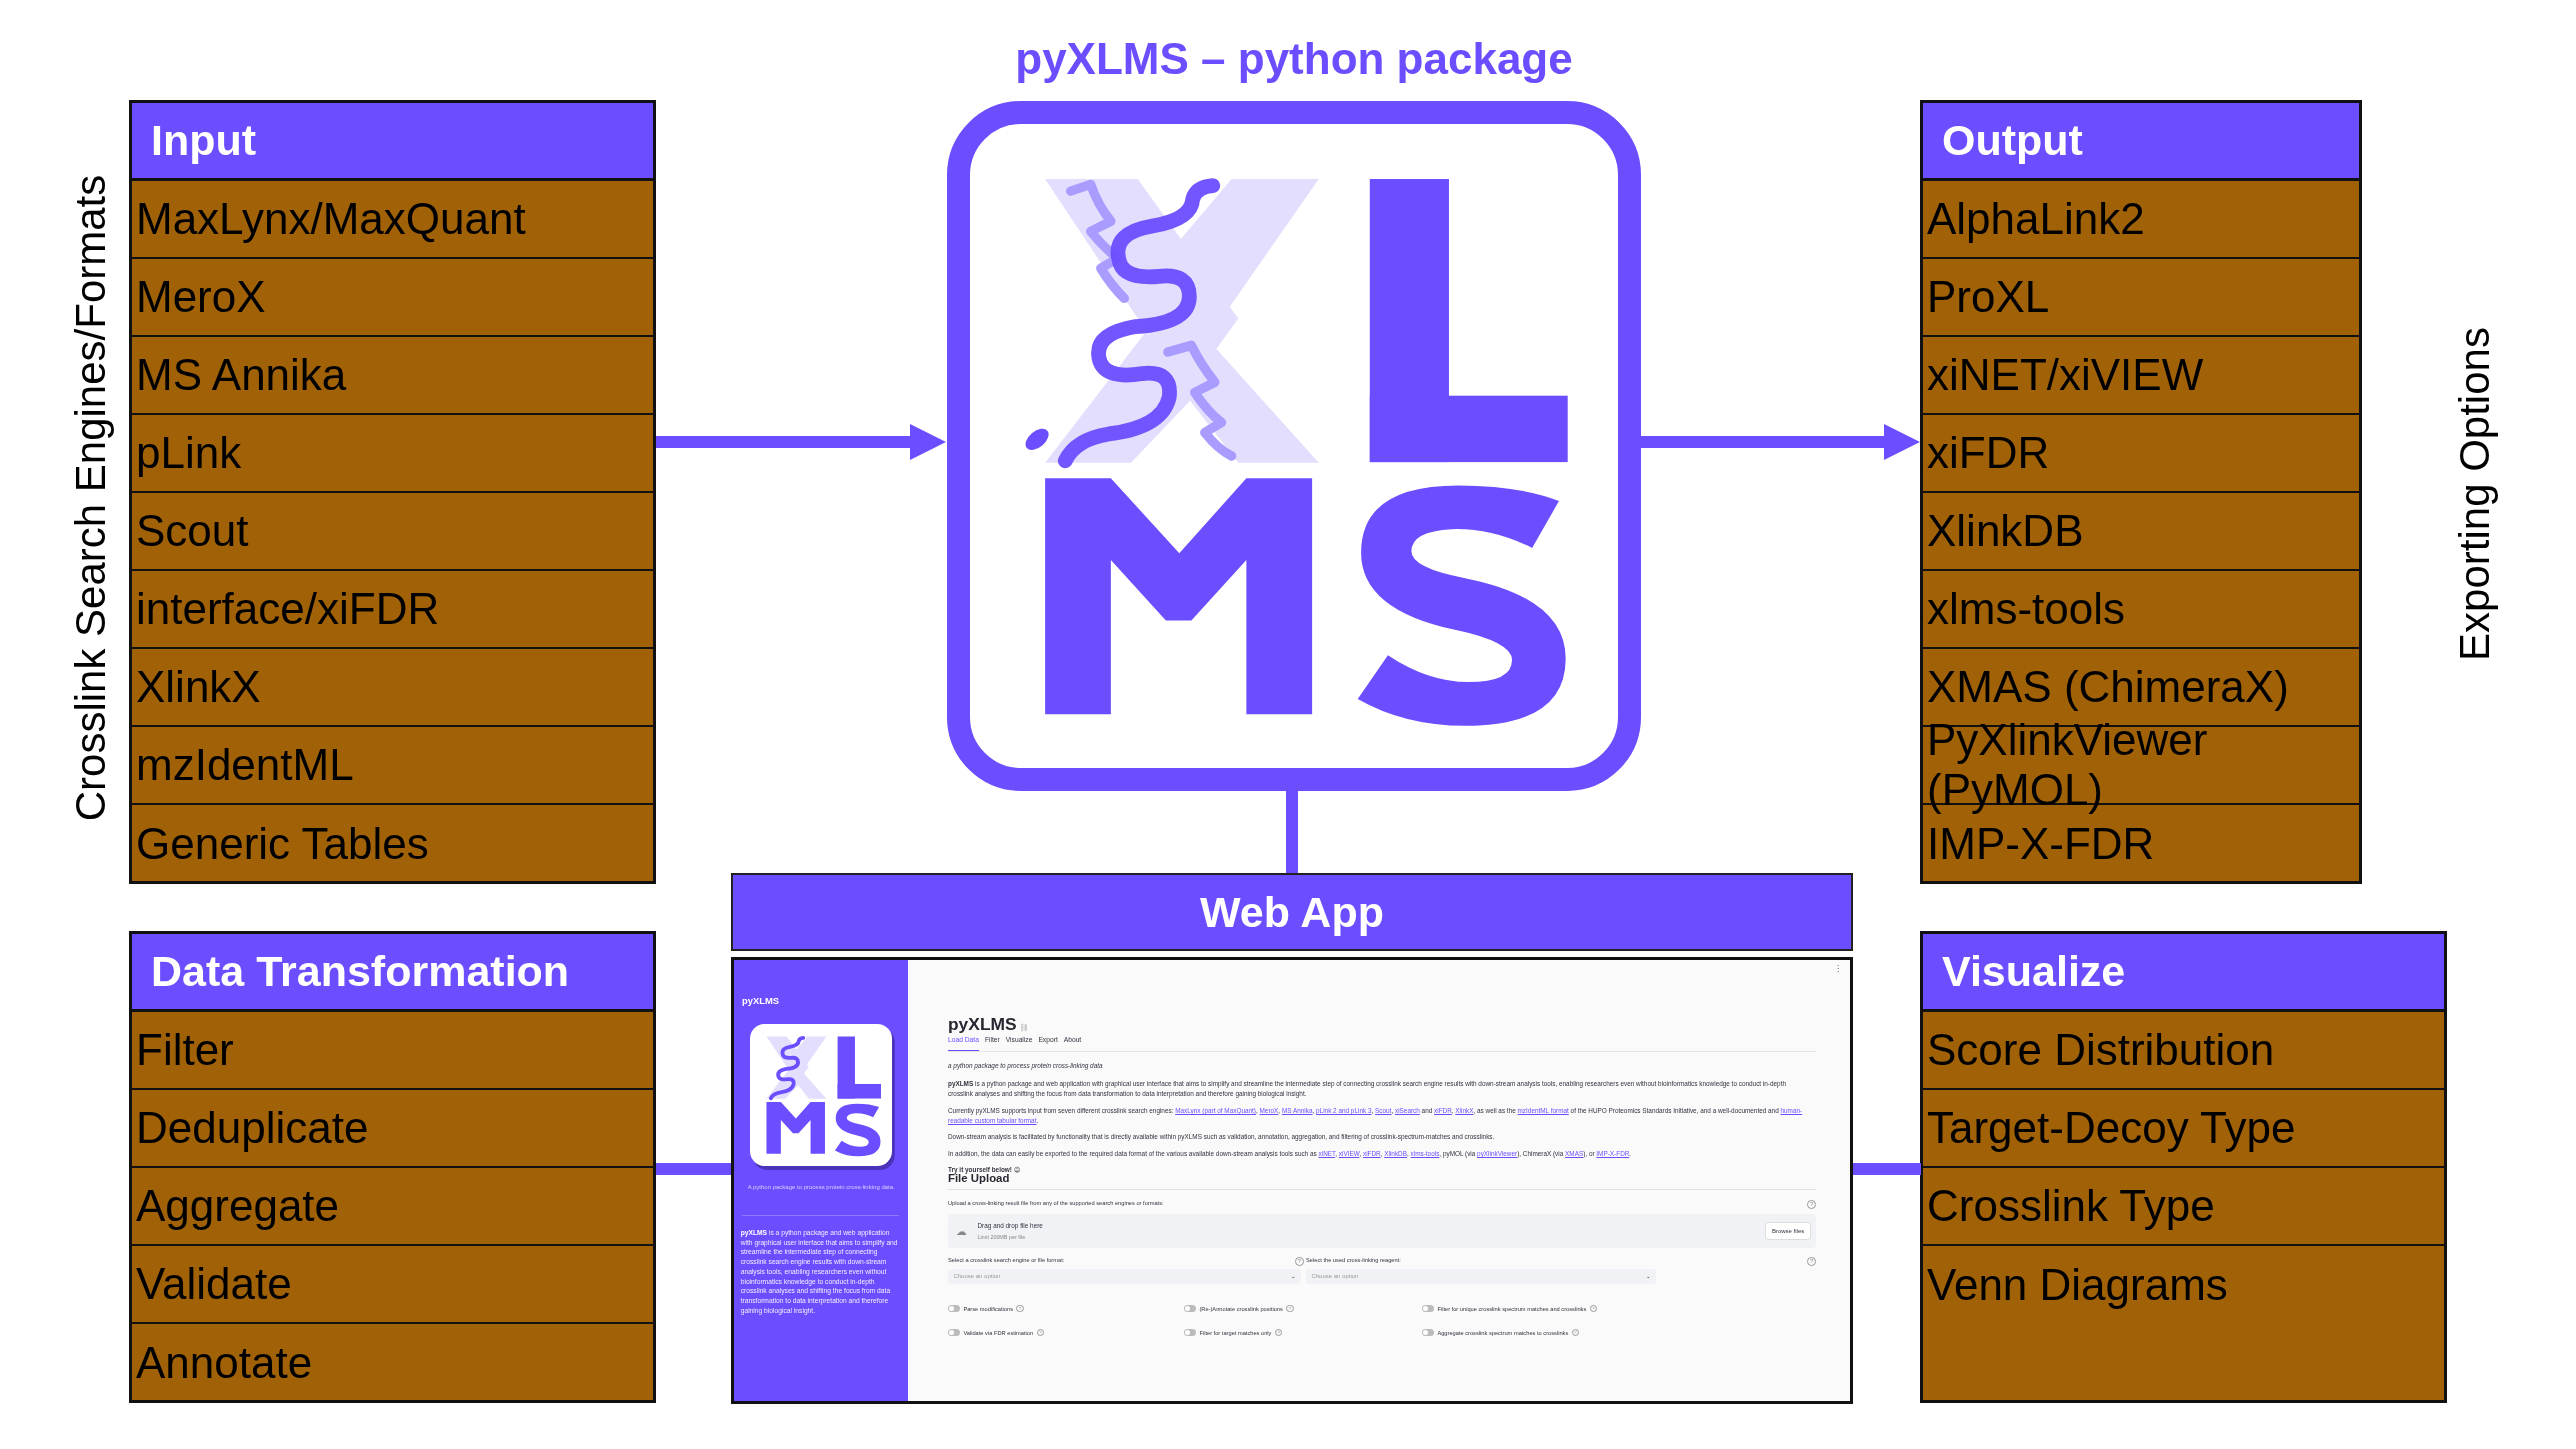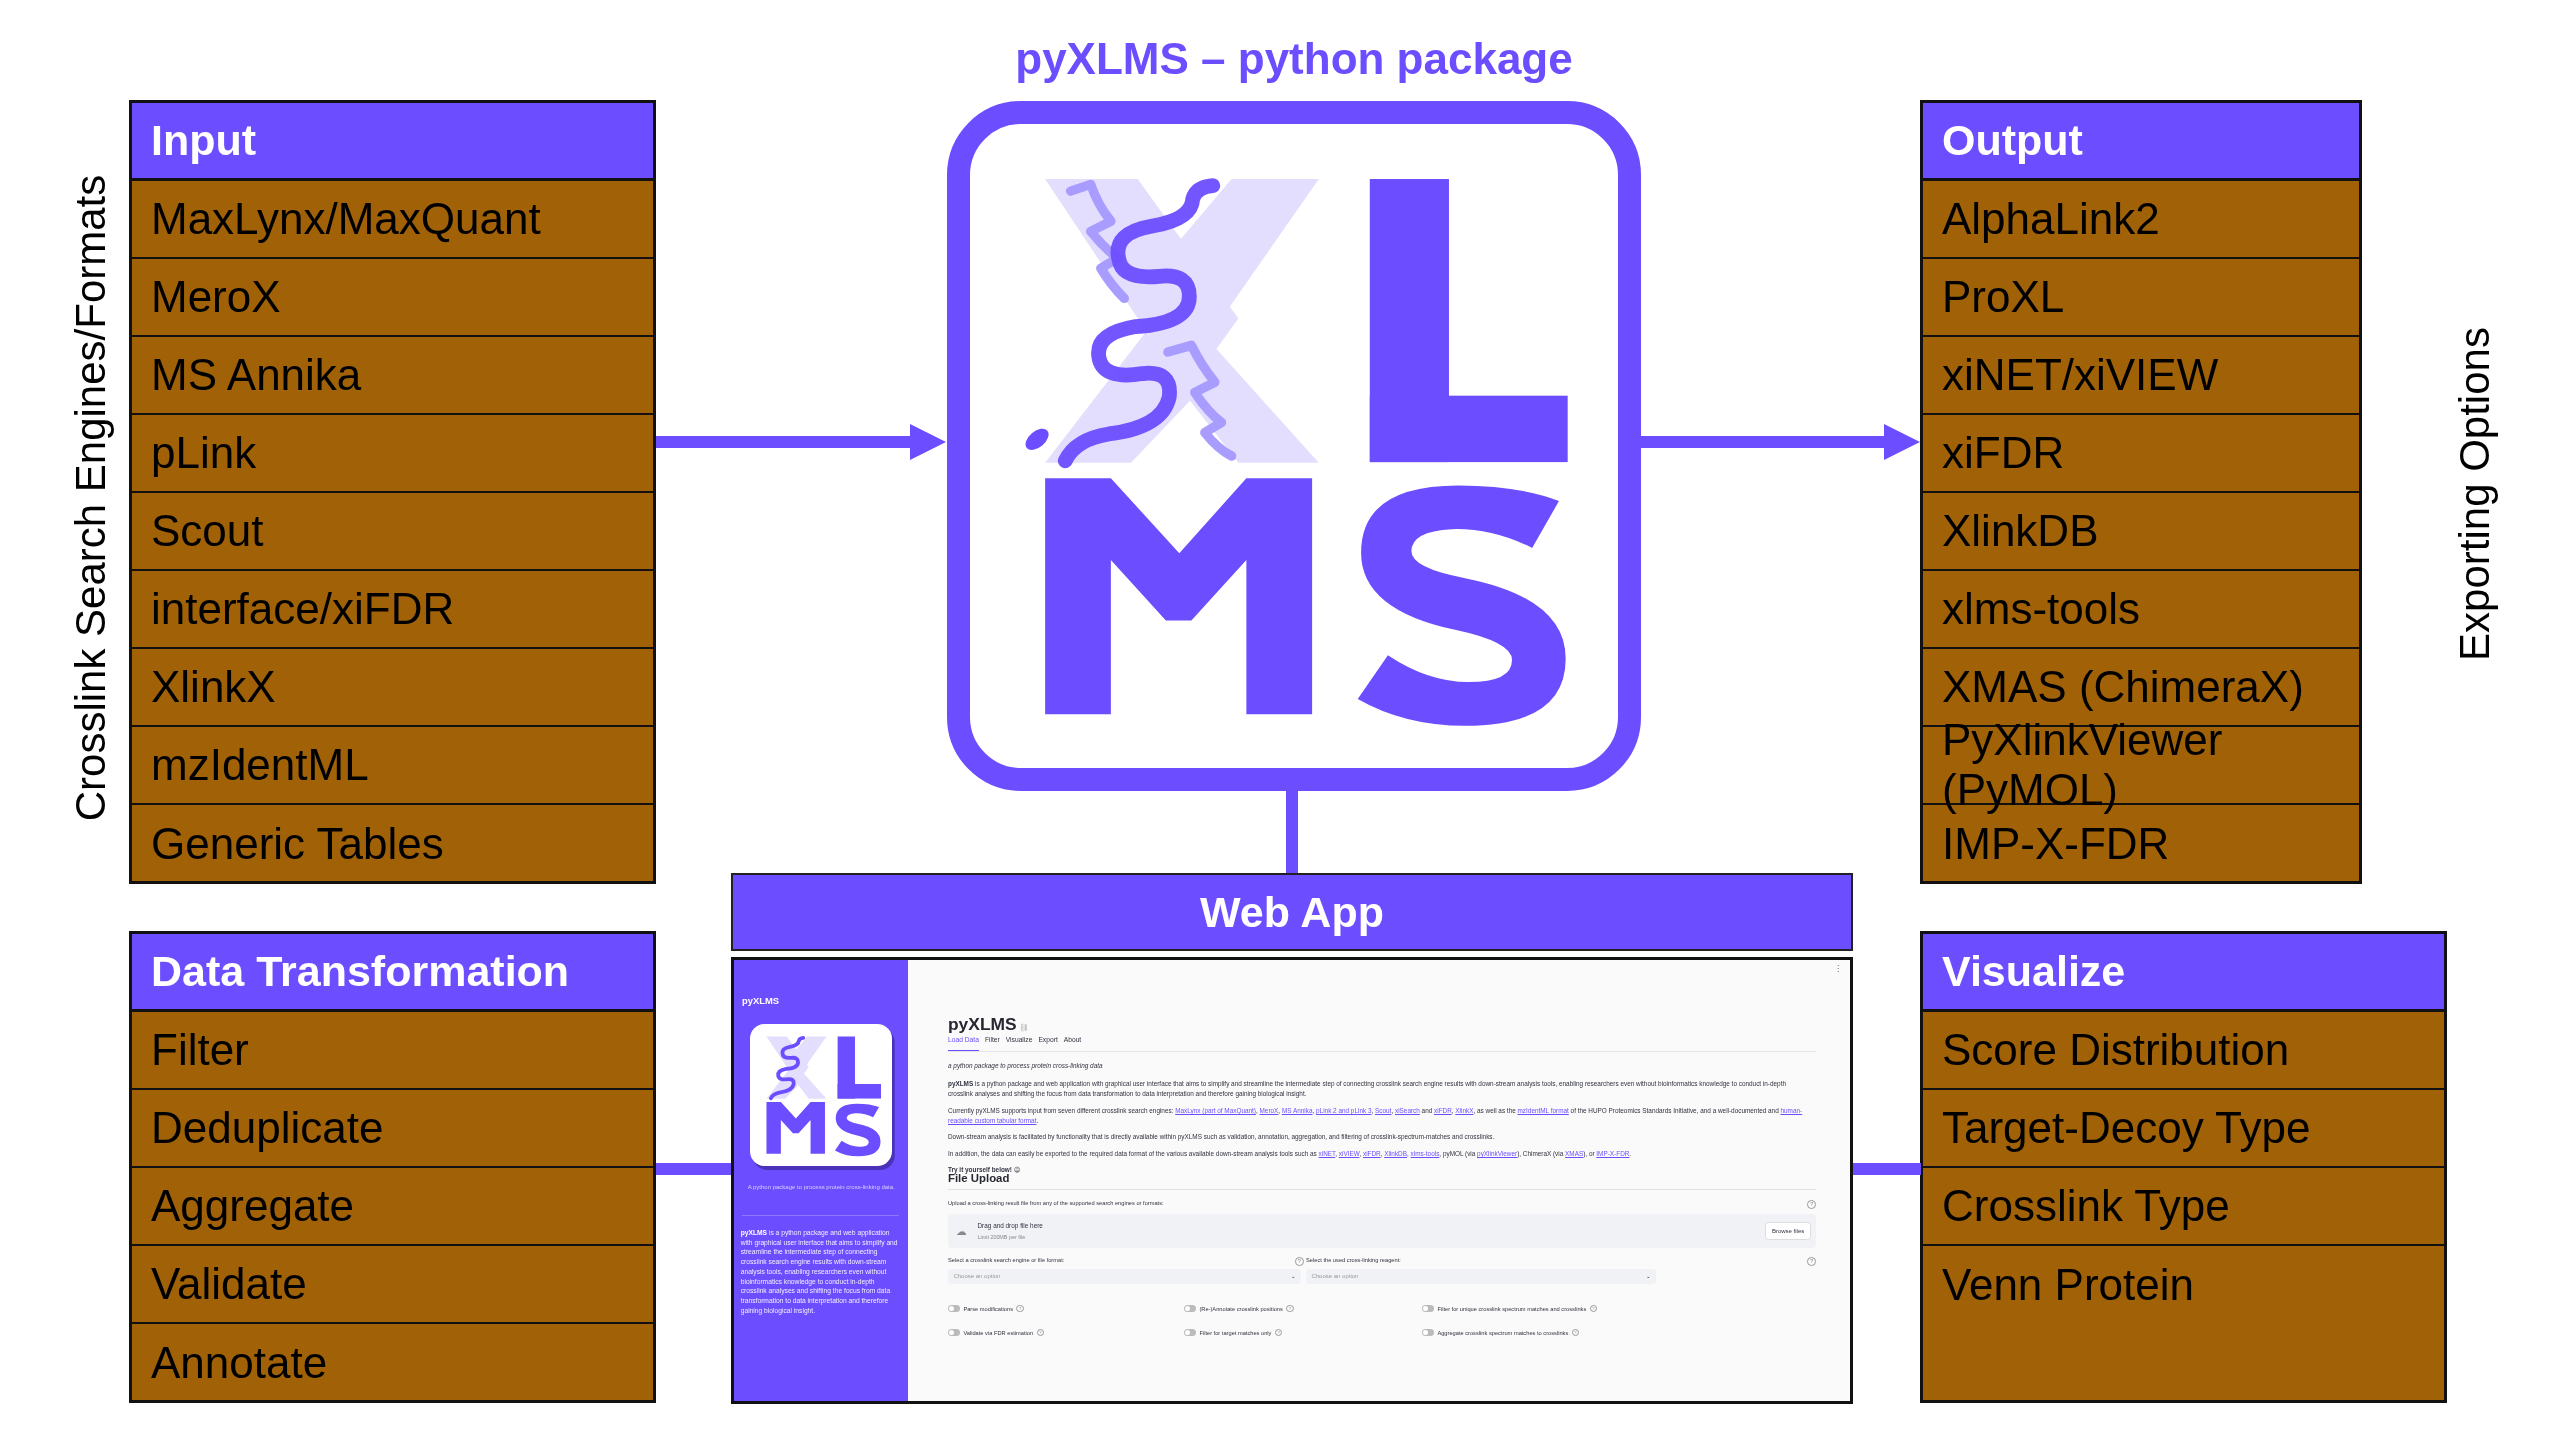--- a/index.html
+++ b/index.html
@@ -8,21 +8,21 @@
   .abs { position:absolute; box-sizing:border-box; }
 
   
   .main-title { left:947px; width:694px; top:32px; text-align:center; font-size:44px; font-weight:bold;
                 color:#6c4dff; letter-spacing:0px; line-height:54px; }
 
   
   .tbl { position:absolute; border:3.4px solid #111; background:#a16207; box-sizing:border-box; }
   .tbl .hdr { background:#6c4dff; color:#fff; font-weight:bold; font-size:43px; height:78px;
               padding-left:19px; display:flex; align-items:center; border-bottom:3.4px solid #111; box-sizing:border-box; }
-  .tbl .row { height:78px; font-size:44px; padding-left:19px; display:flex; align-items:center;
+  .tbl .row { height:78px; font-size:44px; padding-left:4px; display:flex; align-items:center;
               border-bottom:2.7px solid #111; box-sizing:border-box; color:#000; }
   .tbl .row:last-child { border-bottom:none; }
 
   
   .vlabel { position:absolute; font-size:42px; color:#000; white-space:nowrap; transform-origin:center center; }
 
   
   .bar { position:absolute; background:#6c4dff; }
   .arrowhead { position:absolute; width:0; height:0; border-top:18px solid transparent; border-bottom:18px solid transparent;
                border-left:36px solid #6c4dff; }
@@ -113,21 +113,21 @@
   <div class="row">Aggregate</div>
   <div class="row">Validate</div>
   <div class="row">Annotate</div>
 </div>
 
 <div class="tbl" style="left:1920px; top:931px; width:527px; height:472px;">
   <div class="hdr">Visualize</div>
   <div class="row">Score Distribution</div>
   <div class="row">Target-Decoy Type</div>
   <div class="row">Crosslink Type</div>
-  <div class="row">Venn Protein</div>
+  <div class="row">Venn Diagrams</div>
 </div>
 
 <div class="bar" style="left:656px; top:436px; width:255px; height:12px;"></div>
 <div class="arrowhead" style="left:910px; top:424px;"></div>
 
 <div class="bar" style="left:1640px; top:436px; width:245px; height:12px;"></div>
 <div class="arrowhead" style="left:1884px; top:424px;"></div>
 
 <div class="bar" style="left:1286px; top:785px; width:12px; height:89px;"></div>
 <div class="bar" style="left:656px; top:1163px; width:76px; height:12px;"></div>

